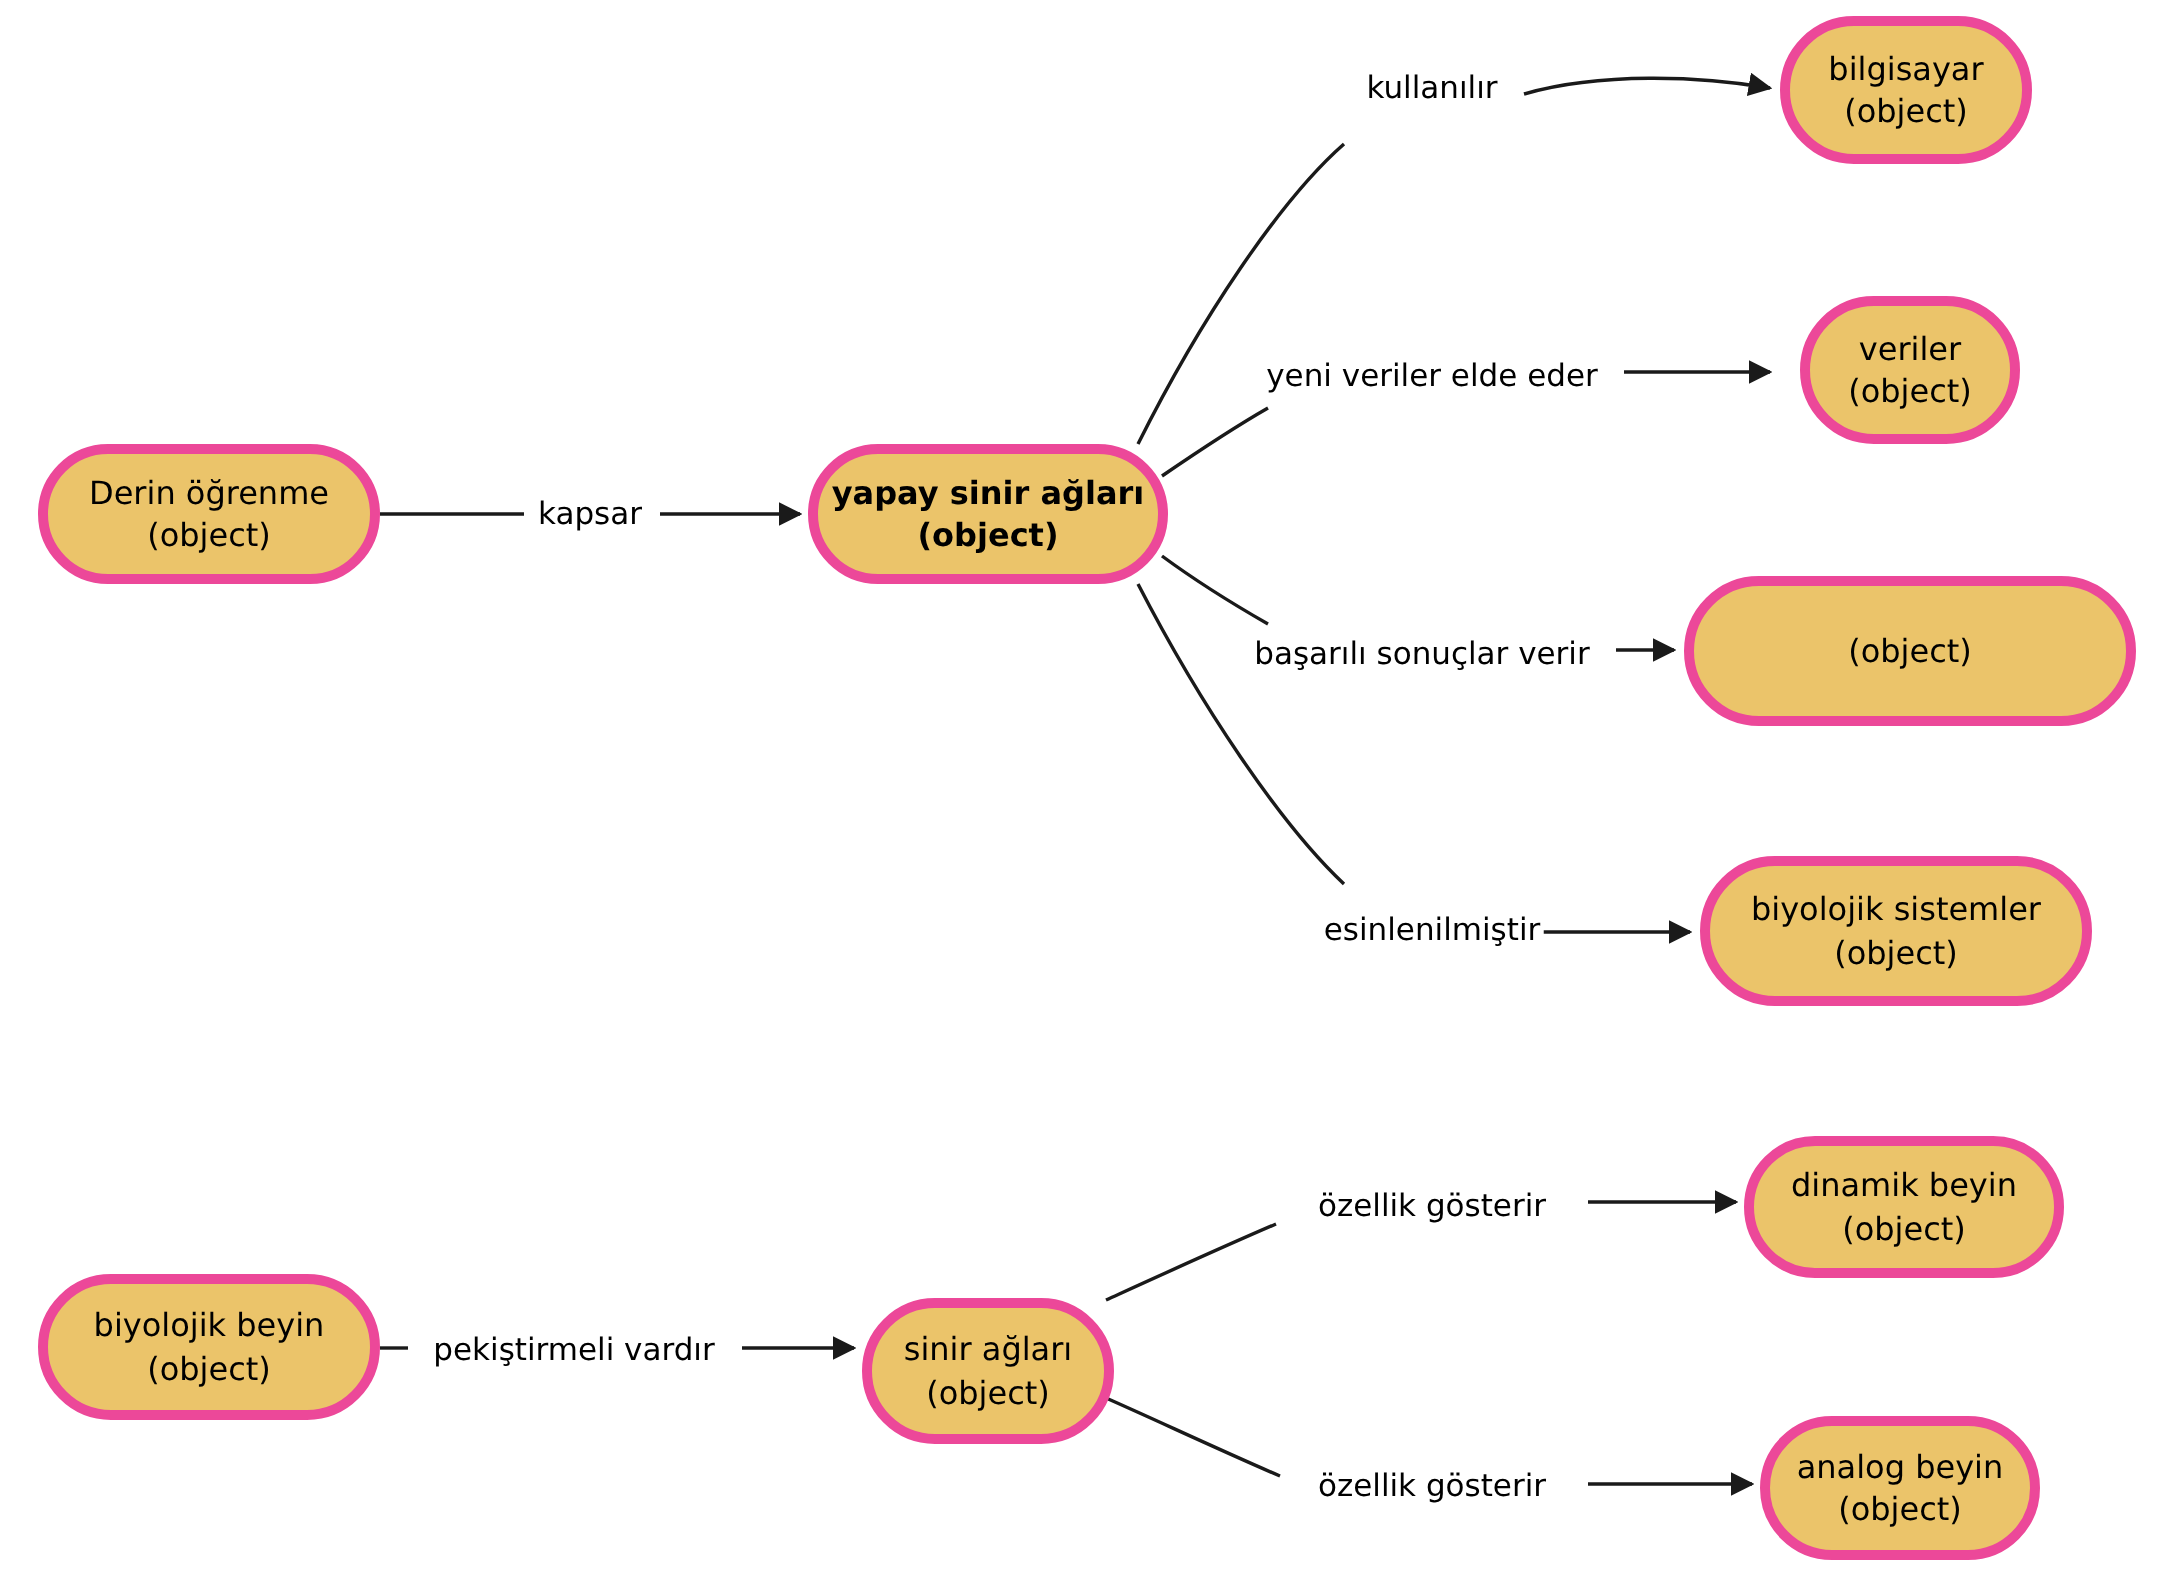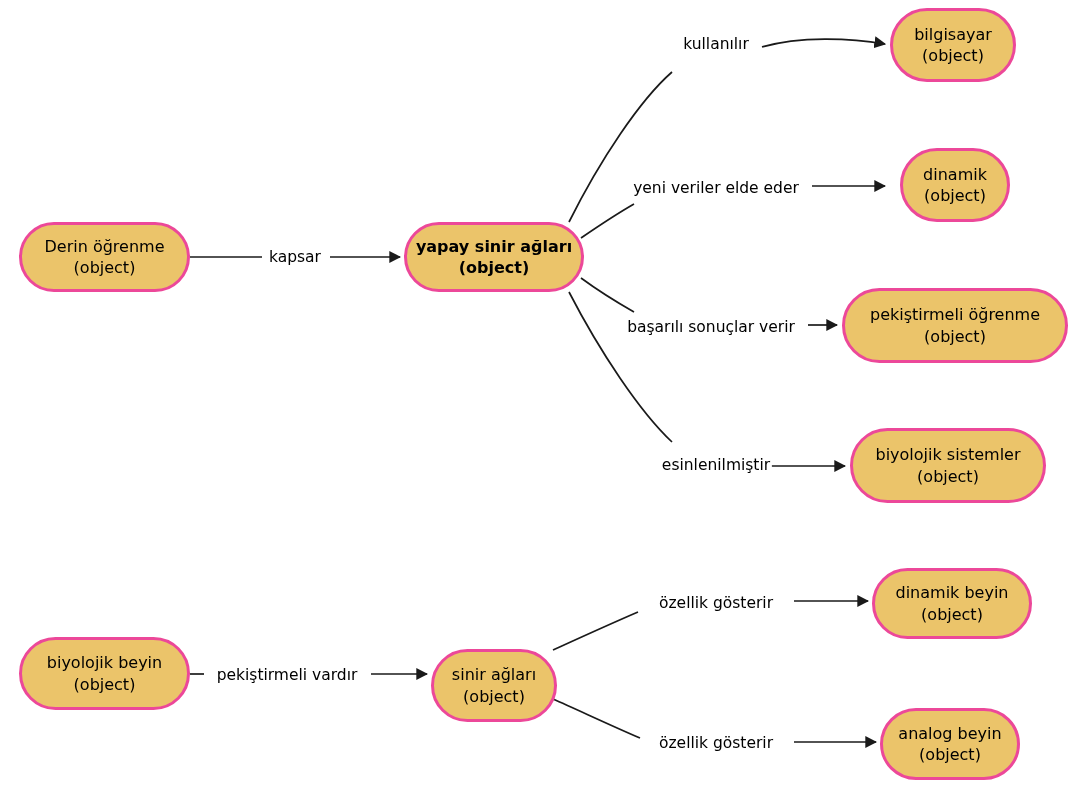--- a/index.html
+++ b/index.html
@@ -21,21 +21,21 @@
     position: absolute;
     left: 0;
     top: 0;
     width: 1080px;
     height: 792px;
   }
   .node {
     position: absolute;
     box-sizing: border-box;
     background: #ebc46a;
-    border: 3px solid #ec4899;
+    border: 5px solid #ec4899;
     border-radius: 999px;
     display: flex;
     flex-direction: column;
     align-items: center;
     justify-content: center;
     color: #000000;
     font-size: 16px;
     line-height: 1.32;
     text-align: center;
     z-index: 3;
@@ -117,26 +117,25 @@
     <span class="n-title">yapay sinir ağları</span>
     <span class="n-type">(object)</span>
   </div>
 
   <div class="node" style="left:890px; top:8px; width:126px; height:74px;">
     <span class="n-title">bilgisayar</span>
     <span class="n-type">(object)</span>
   </div>
 
   <div class="node" style="left:900px; top:148px; width:110px; height:74px;">
-    <span class="n-title">dinamik</span>
+    <span class="n-title">veriler</span>
     <span class="n-type">(object)</span>
   </div>
 
   <div class="node" style="left:842px; top:288px; width:226px; height:75px;">
-    <span class="n-title">pekiştirmeli öğrenme</span>
     <span class="n-type">(object)</span>
   </div>
 
   <div class="node" style="left:850px; top:428px; width:196px; height:75px;">
     <span class="n-title">biyolojik sistemler</span>
     <span class="n-type">(object)</span>
   </div>
 
   <div class="node" style="left:19px; top:637px; width:171px; height:73px;">
     <span class="n-title">biyolojik beyin</span>

